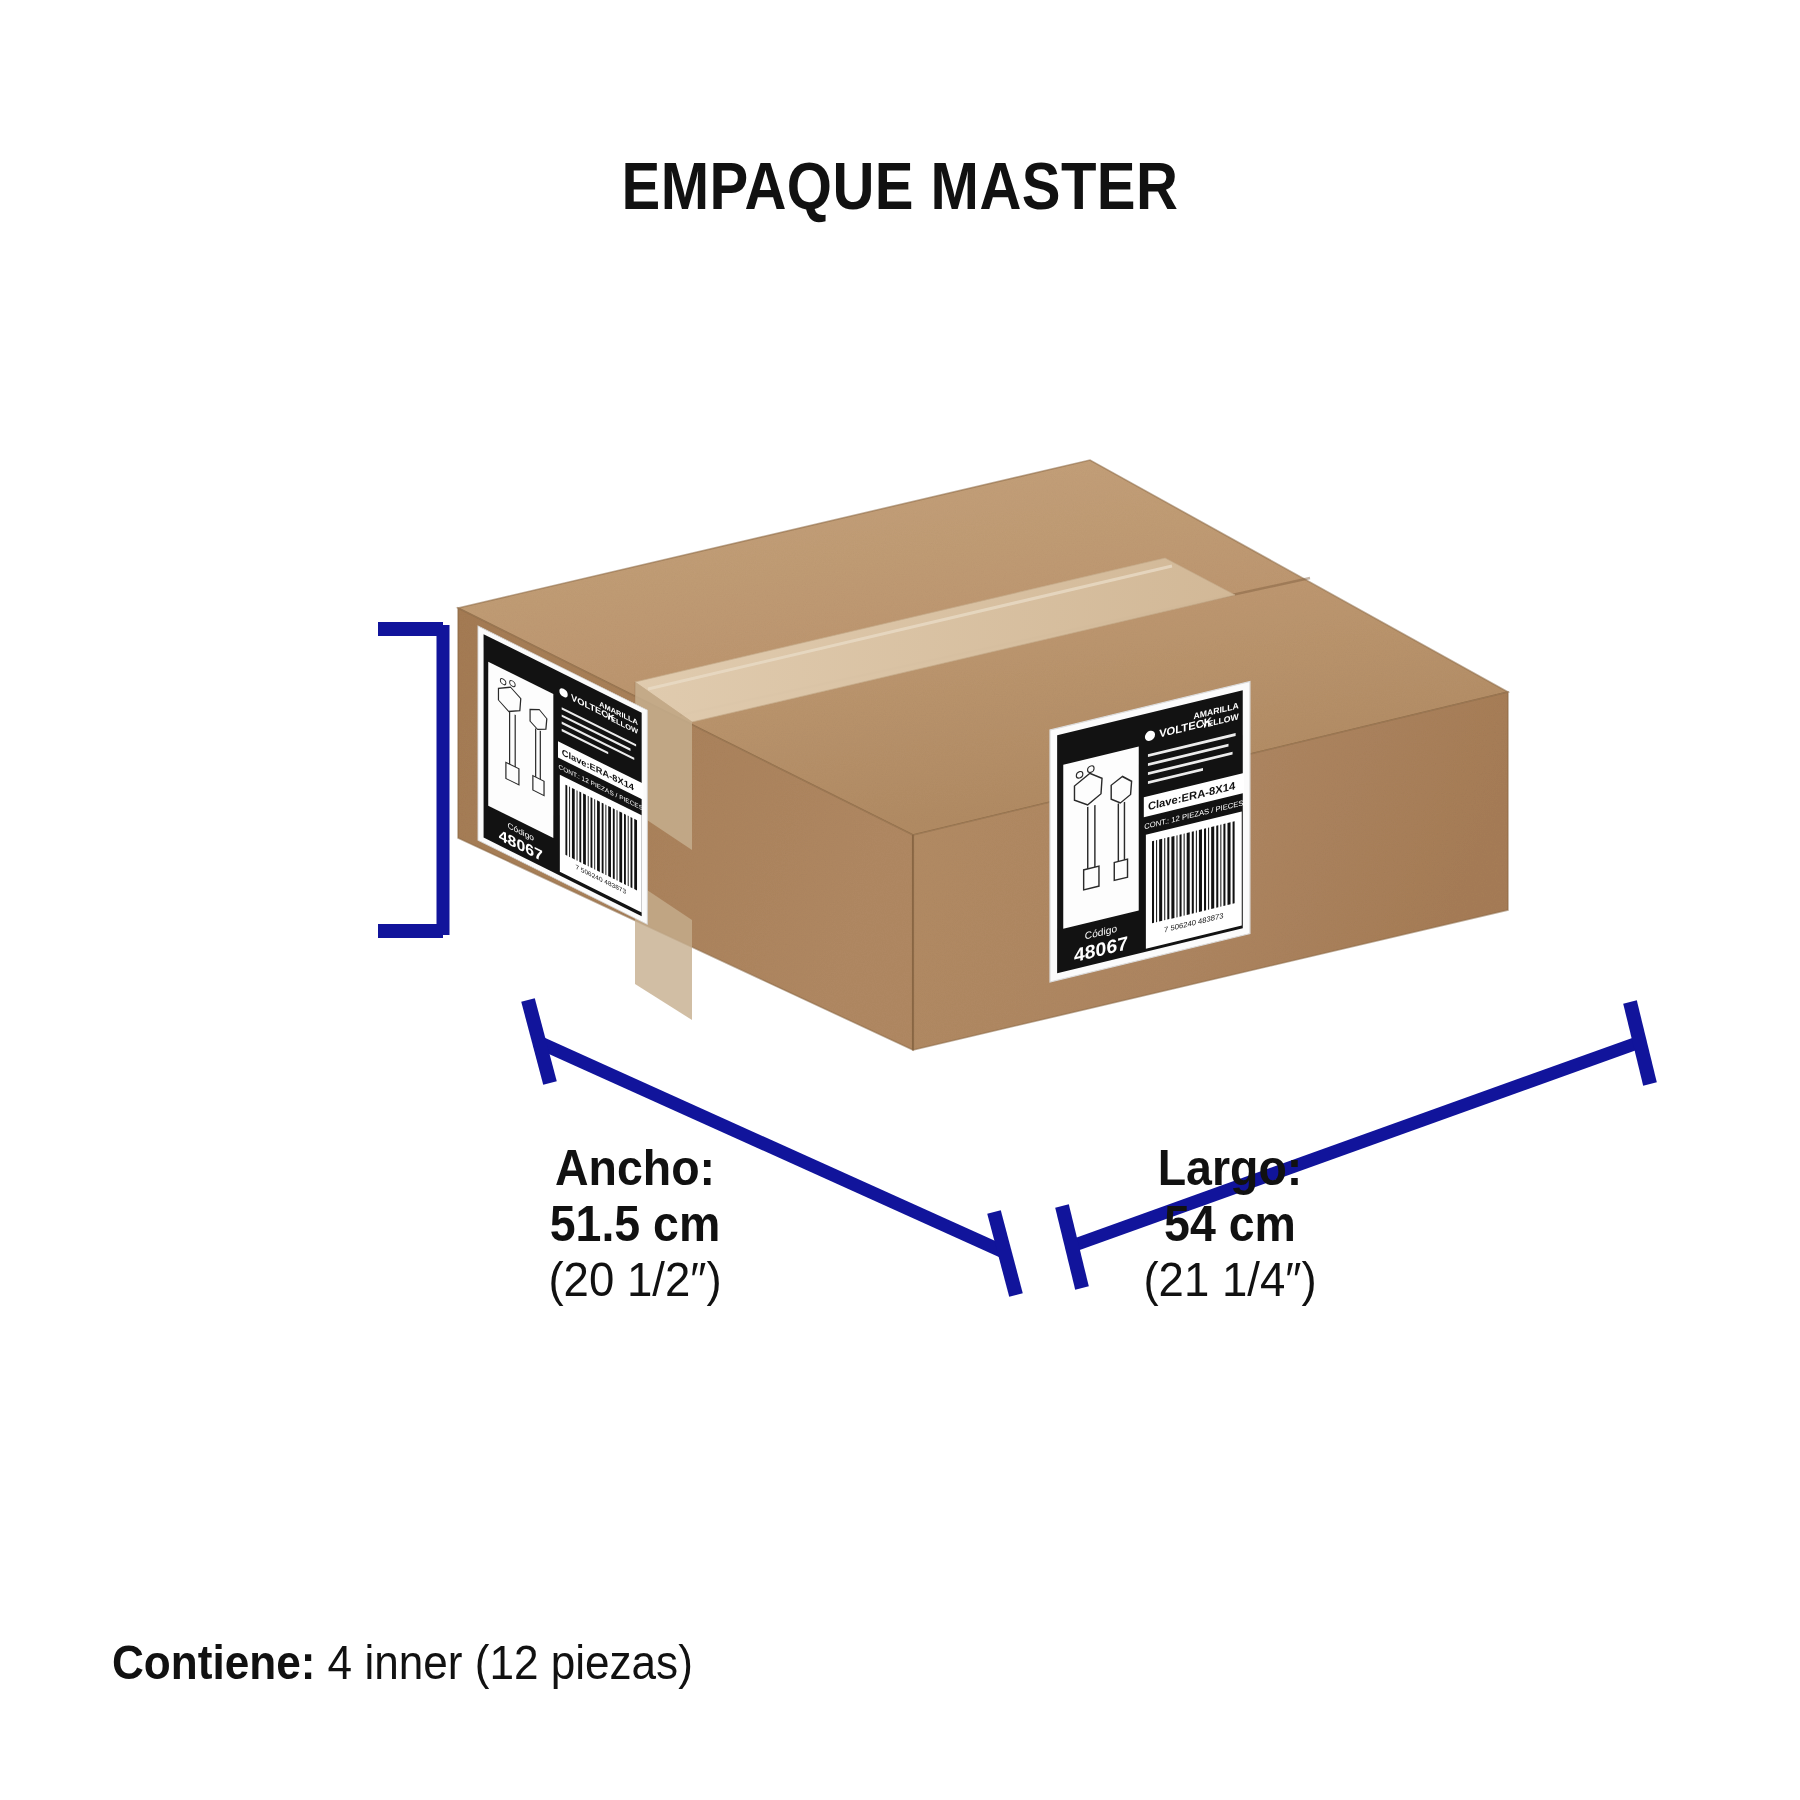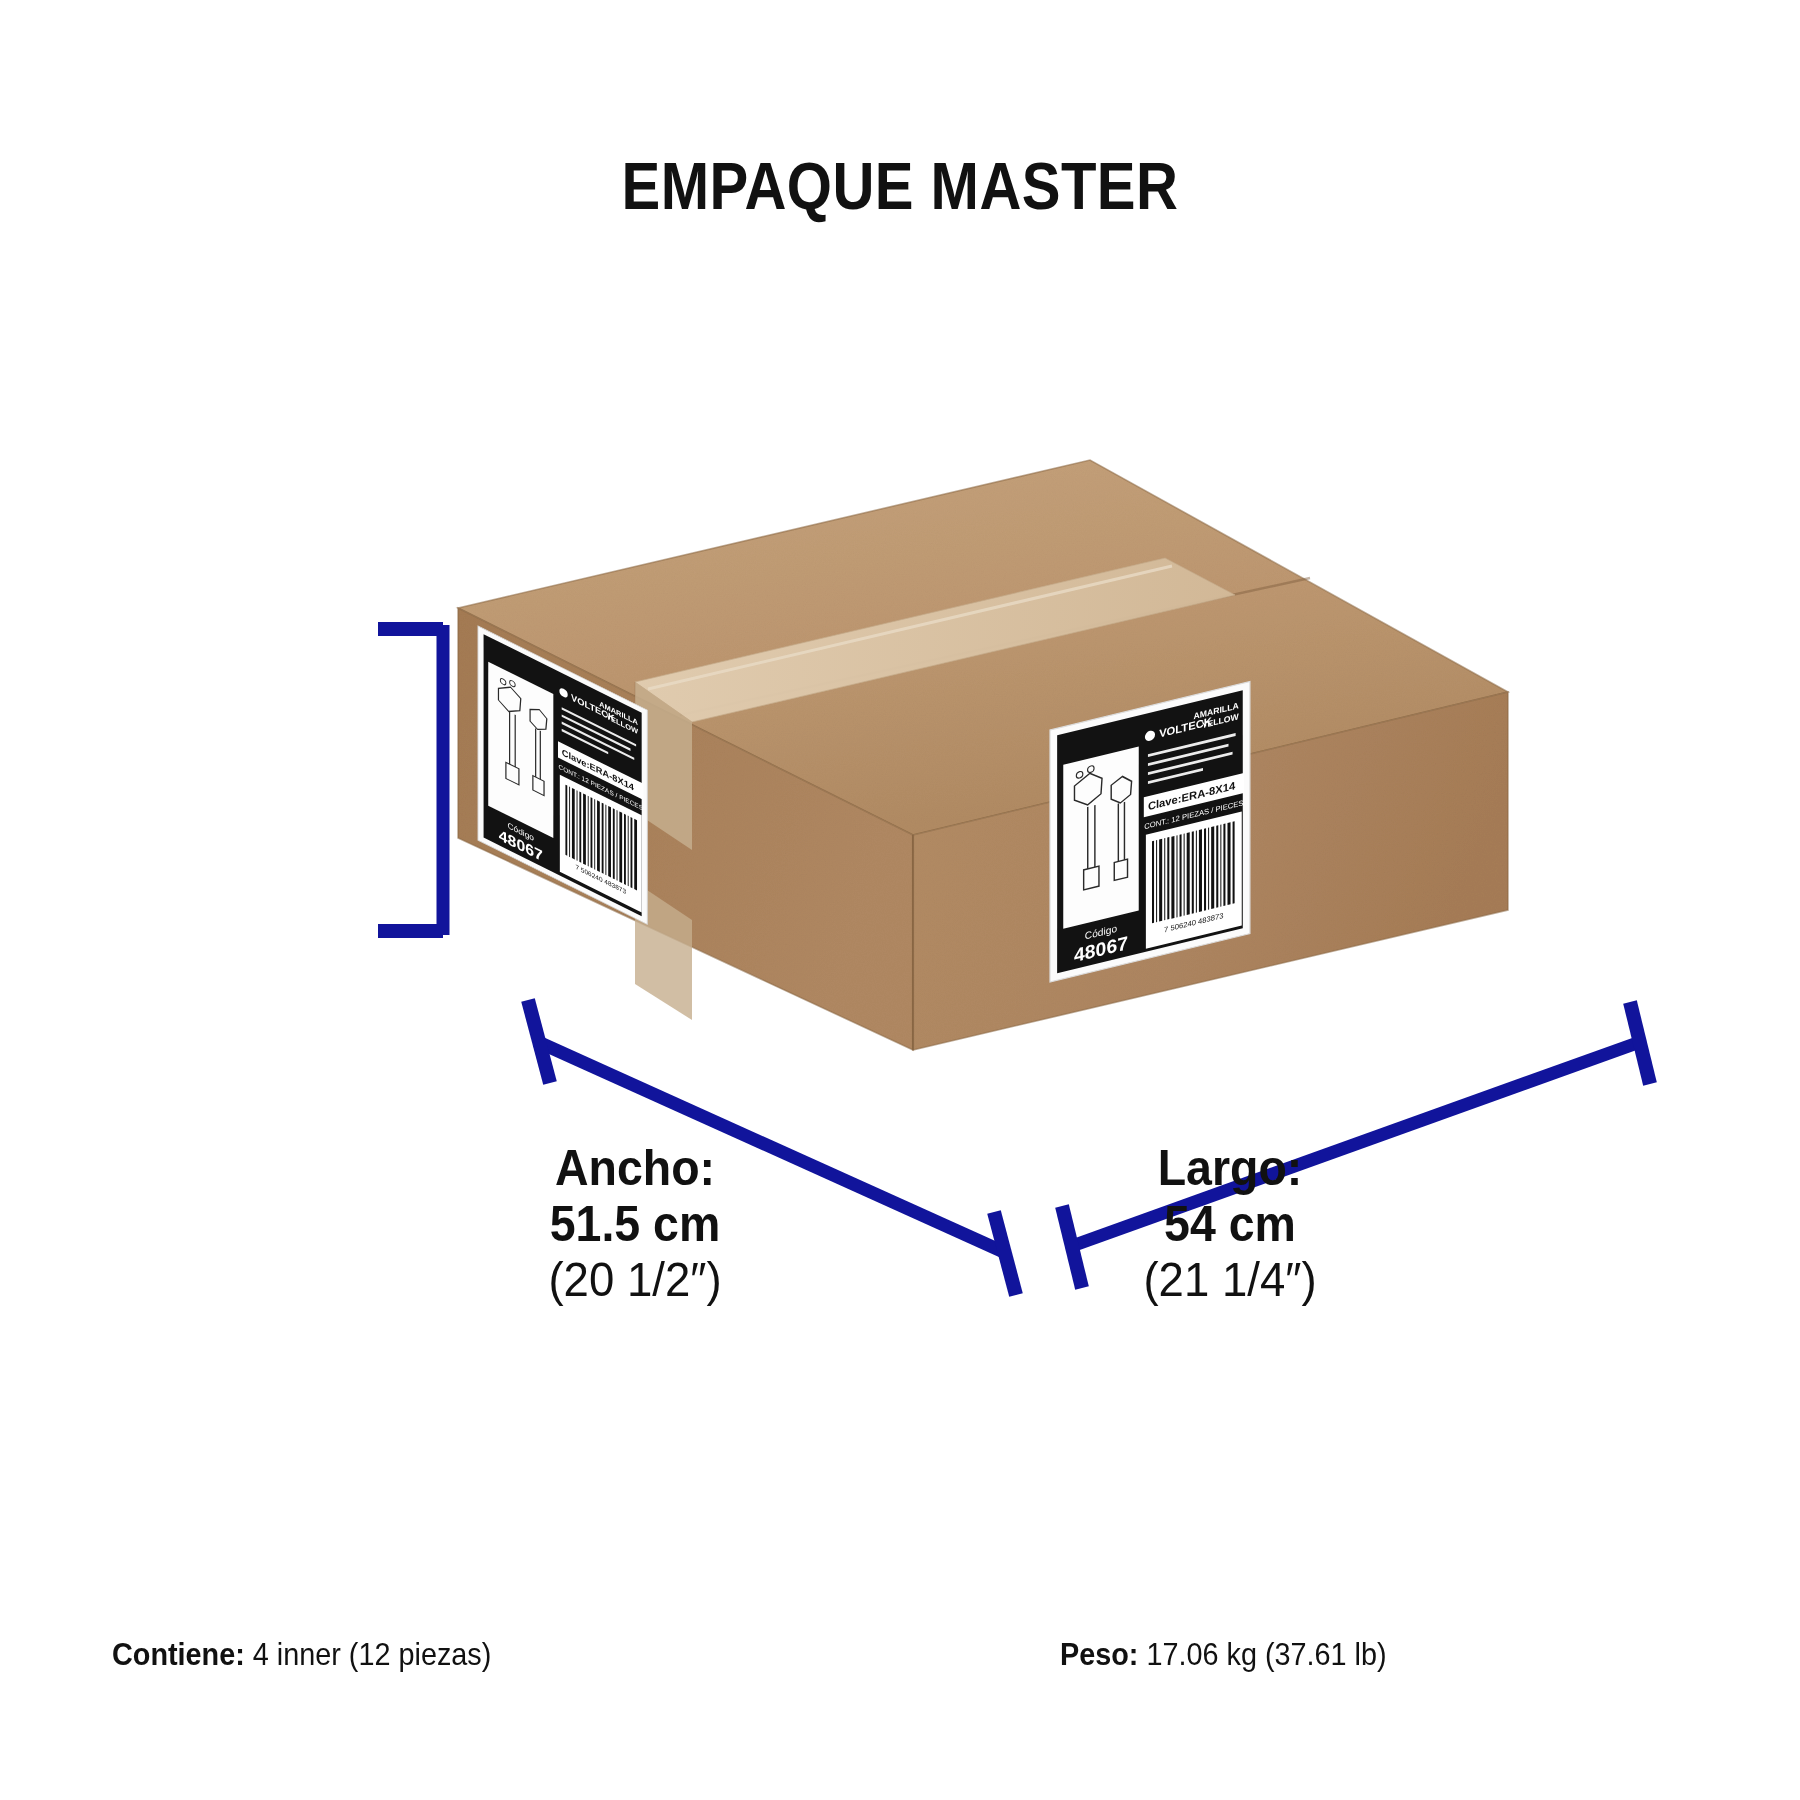--- a/index.html
+++ b/index.html
@@ -70,21 +70,21 @@
   }
 
   #dim-alto  { left: 150px; top: 660px; width: 270px; }
   #dim-ancho { left: 400px; top: 1140px; width: 470px; }
   #dim-largo { left: 995px; top: 1140px; width: 470px; }
 
   
   .footer-line {
     position: absolute;
     top: 1638px;
-    font-size: 32px;
+    font-size: 49px;
     color: #111111;
     white-space: nowrap;
     line-height: 1;
   }
   .footer-line .bold { font-weight: 700; }
   .footer-line .reg  { font-weight: 400; }
   .footer-line > span { display: inline-block; transform: scaleX(0.90); transform-origin: left center; }
   #footer-contiene { left: 112px; }
   #footer-peso { left: 1060px; }
 
@@ -325,17 +325,14 @@
   <div class="dim-label" id="dim-largo">
     <span class="l1">Largo:</span>
     <span class="l2">54 cm</span>
     <span class="l3">(21 1/4″)</span>
   </div>
 
   <div class="footer-line" id="footer-contiene">
     <span><b class="bold">Contiene:</b><span class="reg">&nbsp;</span><span class="reg">4 inner (12 piezas)</span></span>
   </div>
 
-  <div class="footer-line" id="footer-peso">
-    <span><b class="bold">Peso:</b><span class="reg">&nbsp;</span><span class="reg">17.06 kg (37.61 lb)</span></span>
-  </div>
 
 </div>
 
 </body></html>

